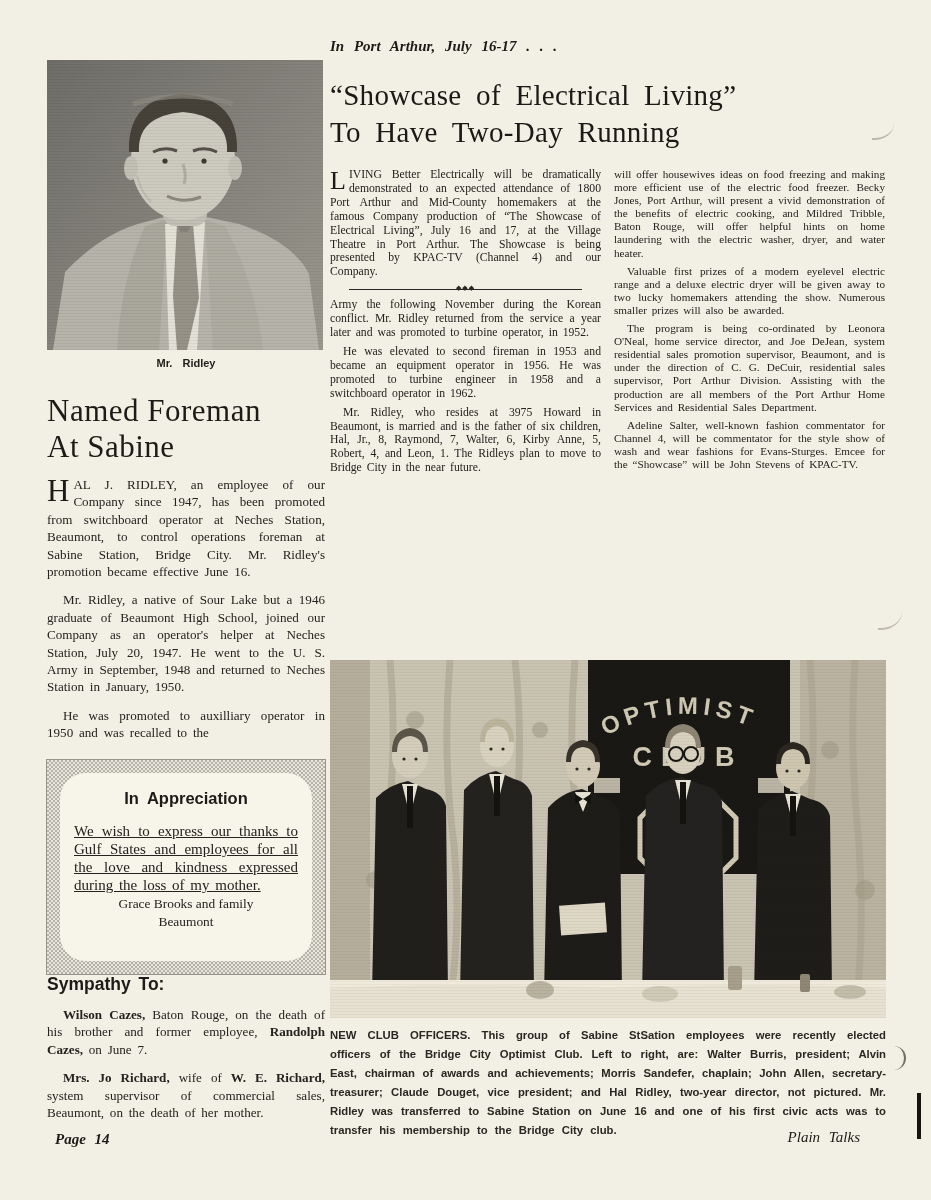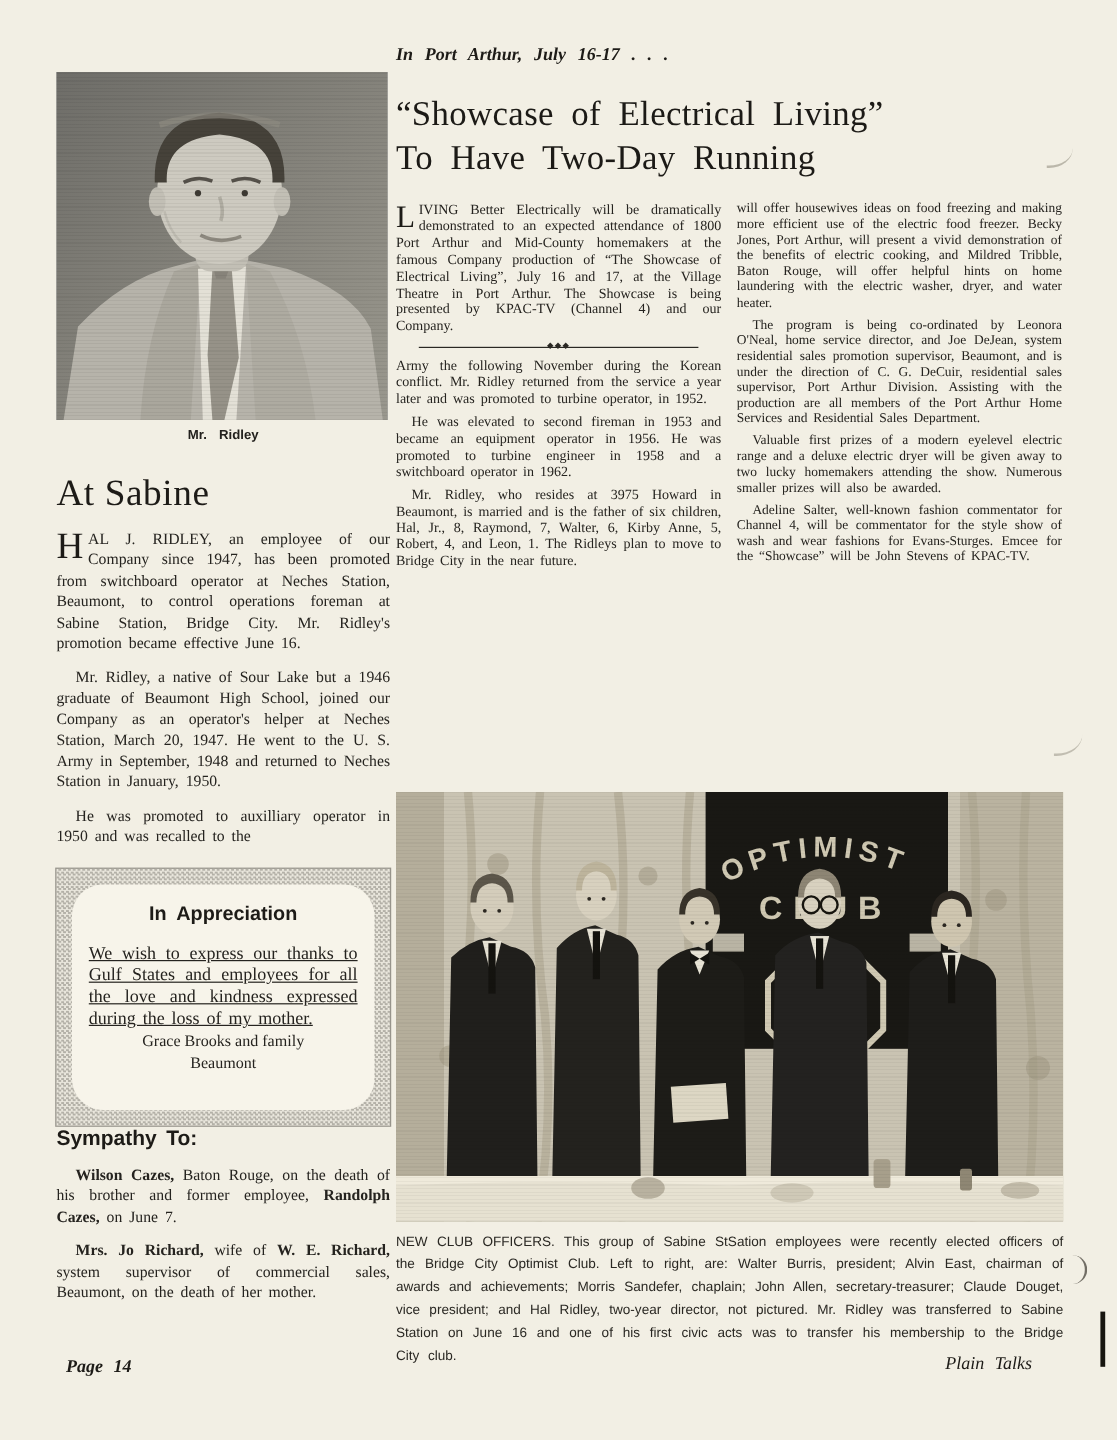--- a/index.html
+++ b/index.html
@@ -50,21 +50,21 @@
   .col2 .mcp{font-size:11.2px;line-height:13.1px;}
   .mcp.indent{text-indent:13px;}
   .divider{position:relative;border-top:1.8px solid #2a2823;width:86%;margin:10px auto 8px;}
   .divider::after{content:"◆◆◆";position:absolute;left:50%;top:-6px;transform:translateX(-50%);
     font-size:7px;letter-spacing:1px;color:#2a2823;background:transparent;}
 
   .photo-block{position:absolute;left:0;top:622px;width:556px;}
   .group-photo{position:relative;width:556px;height:358px;background:#c8c2b1;overflow:hidden;}
   .group-photo::after{content:"";position:absolute;inset:0;
     background:repeating-linear-gradient(0deg,rgba(0,0,0,.04) 0 1px,transparent 1px 3px);pointer-events:none;}
-  .photo-caption{margin-top:8px;font-family:"Liberation Sans",sans-serif;font-weight:normal;
+  .photo-caption{margin-top:8px;font-family:"Liberation Sans",sans-serif;font-weight:bold;
     font-size:11.3px;line-height:19px;text-align:justify;word-spacing:4px;color:#2a2823;}
 
   
   .footer-left{position:absolute;left:55px;top:1131px;font-size:15px;font-weight:bold;font-style:italic;word-spacing:5px;color:#1d1b17;}
   .footer-right{position:absolute;right:71px;top:1129px;font-size:15px;font-weight:normal;font-style:italic;word-spacing:5px;color:#1d1b17;}
 
   
   .curl-a{position:absolute;left:872px;top:122px;width:22px;height:16px;border:none;
     border-bottom:2px solid rgba(120,115,100,.45);border-radius:0 0 90% 0;}
   .curl-b{position:absolute;left:878px;top:610px;width:24px;height:18px;
@@ -113,25 +113,26 @@
         <circle cx="118" cy="101" r="2.6" fill="#3d3a33"></circle>
         <circle cx="157" cy="101" r="2.6" fill="#3d3a33"></circle>
         <path d="M136,104 q4,12 1,20" stroke="#b0ada2" stroke-width="3" fill="none"></path>
         <path d="M120,136 q16,8 34,1" stroke="#8d897f" stroke-width="3" fill="none"></path>
         <path d="M90,116 q4,16 14,26" stroke="#b7b4a9" stroke-width="2" fill="none" opacity=".7"></path>
       </svg>
     </div>
     <div class="portrait-caption">Mr. Ridley</div>
 
     <div class="headline">
+      <div>Named Foreman</div>
       <div>At Sabine</div>
     </div>
 
     <p class="body-p"><span class="dropcap">H</span><span>AL J. RIDLEY, an employee of our Company since 1947, has been promoted from switchboard operator at Neches Station, Beaumont, to control operations foreman at Sabine Station, Bridge City. Mr. Ridley's promotion became effective June 16.</span></p>
-    <p class="body-p indent">Mr. Ridley, a native of Sour Lake but a 1946 graduate of Beaumont High School, joined our Company as an operator's helper at Neches Station, March 20, 1947. He went to the U. S. Army in September, 1948 and returned to Neches Station in January, 1950.</p>
+    <p class="body-p indent">Mr. Ridley, a native of Sour Lake but a 1946 graduate of Beaumont High School, joined our Company as an operator's helper at Neches Station, July 20, 1947. He went to the U. S. Army in September, 1948 and returned to Neches Station in January, 1950.</p>
     <p class="body-p indent">He was promoted to auxilliary operator in 1950 and was recalled to the</p>
 
     <div class="apprec">
       <div class="apprec-inner">
         <p class="apprec-title">In Appreciation</p>
         <p class="apprec-body">We wish to express our thanks to Gulf States and employees for all the love and kindness expressed during the loss of my mother.</p>
         <p class="apprec-sig">Grace Brooks and family</p>
         <p class="apprec-sig">Beaumont</p>
       </div>
     </div>
@@ -151,22 +152,22 @@
     <div class="cols">
       <div class="col col1">
         <p class="mcp"><span class="dropcap-sm">L</span><span>IVING Better Electrically will be dramatically demonstrated to an expected attendance of 1800 Port Arthur and Mid-County homemakers at the famous Company production of “The Showcase of Electrical Living”, July 16 and 17, at the Village Theatre in Port Arthur. The Showcase is being presented by KPAC-TV (Channel 4) and our Company.</span></p>
         <div class="divider"></div>
         <p class="mcp">Army the following November during the Korean conflict. Mr. Ridley returned from the service a year later and was promoted to turbine operator, in 1952.</p>
         <p class="mcp indent">He was elevated to second fireman in 1953 and became an equipment operator in 1956. He was promoted to turbine engineer in 1958 and a switchboard operator in 1962.</p>
         <p class="mcp indent">Mr. Ridley, who resides at 3975 Howard in Beaumont, is married and is the father of six children, Hal, Jr., 8, Raymond, 7, Walter, 6, Kirby Anne, 5, Robert, 4, and Leon, 1. The Ridleys plan to move to Bridge City in the near future.</p>
       </div>
       <div class="col col2">
         <p class="mcp">will offer housewives ideas on food freezing and making more efficient use of the electric food freezer. Becky Jones, Port Arthur, will present a vivid demonstration of the benefits of electric cooking, and Mildred Tribble, Baton Rouge, will offer helpful hints on home laundering with the electric washer, dryer, and water heater.</p>
+        <p class="mcp indent">Valuable first prizes of a modern eyelevel electric range and a deluxe electric dryer will be given away to two lucky homemakers attending the show. Numerous smaller prizes will also be awarded.</p>
         <p class="mcp indent">The program is being co-ordinated by Leonora O'Neal, home service director, and Joe DeJean, system residential sales promotion supervisor, Beaumont, and is under the direction of C. G. DeCuir, residential sales supervisor, Port Arthur Division. Assisting with the production are all members of the Port Arthur Home Services and Residential Sales Department.</p>
-        <p class="mcp indent">Valuable first prizes of a modern eyelevel electric range and a deluxe electric dryer will be given away to two lucky homemakers attending the show. Numerous smaller prizes will also be awarded.</p>
         <p class="mcp indent">Adeline Salter, well-known fashion commentator for Channel 4, will be commentator for the style show of wash and wear fashions for Evans-Sturges. Emcee for the “Showcase” will be John Stevens of KPAC-TV.</p>
       </div>
     </div>
 
     <div class="photo-block">
       <div class="group-photo">
         <svg width="556" height="358" viewBox="0 0 556 358">
           <defs>
             <path id="arcBanner" d="M272,78 Q358,30 444,78" fill="none"></path>
           </defs>

